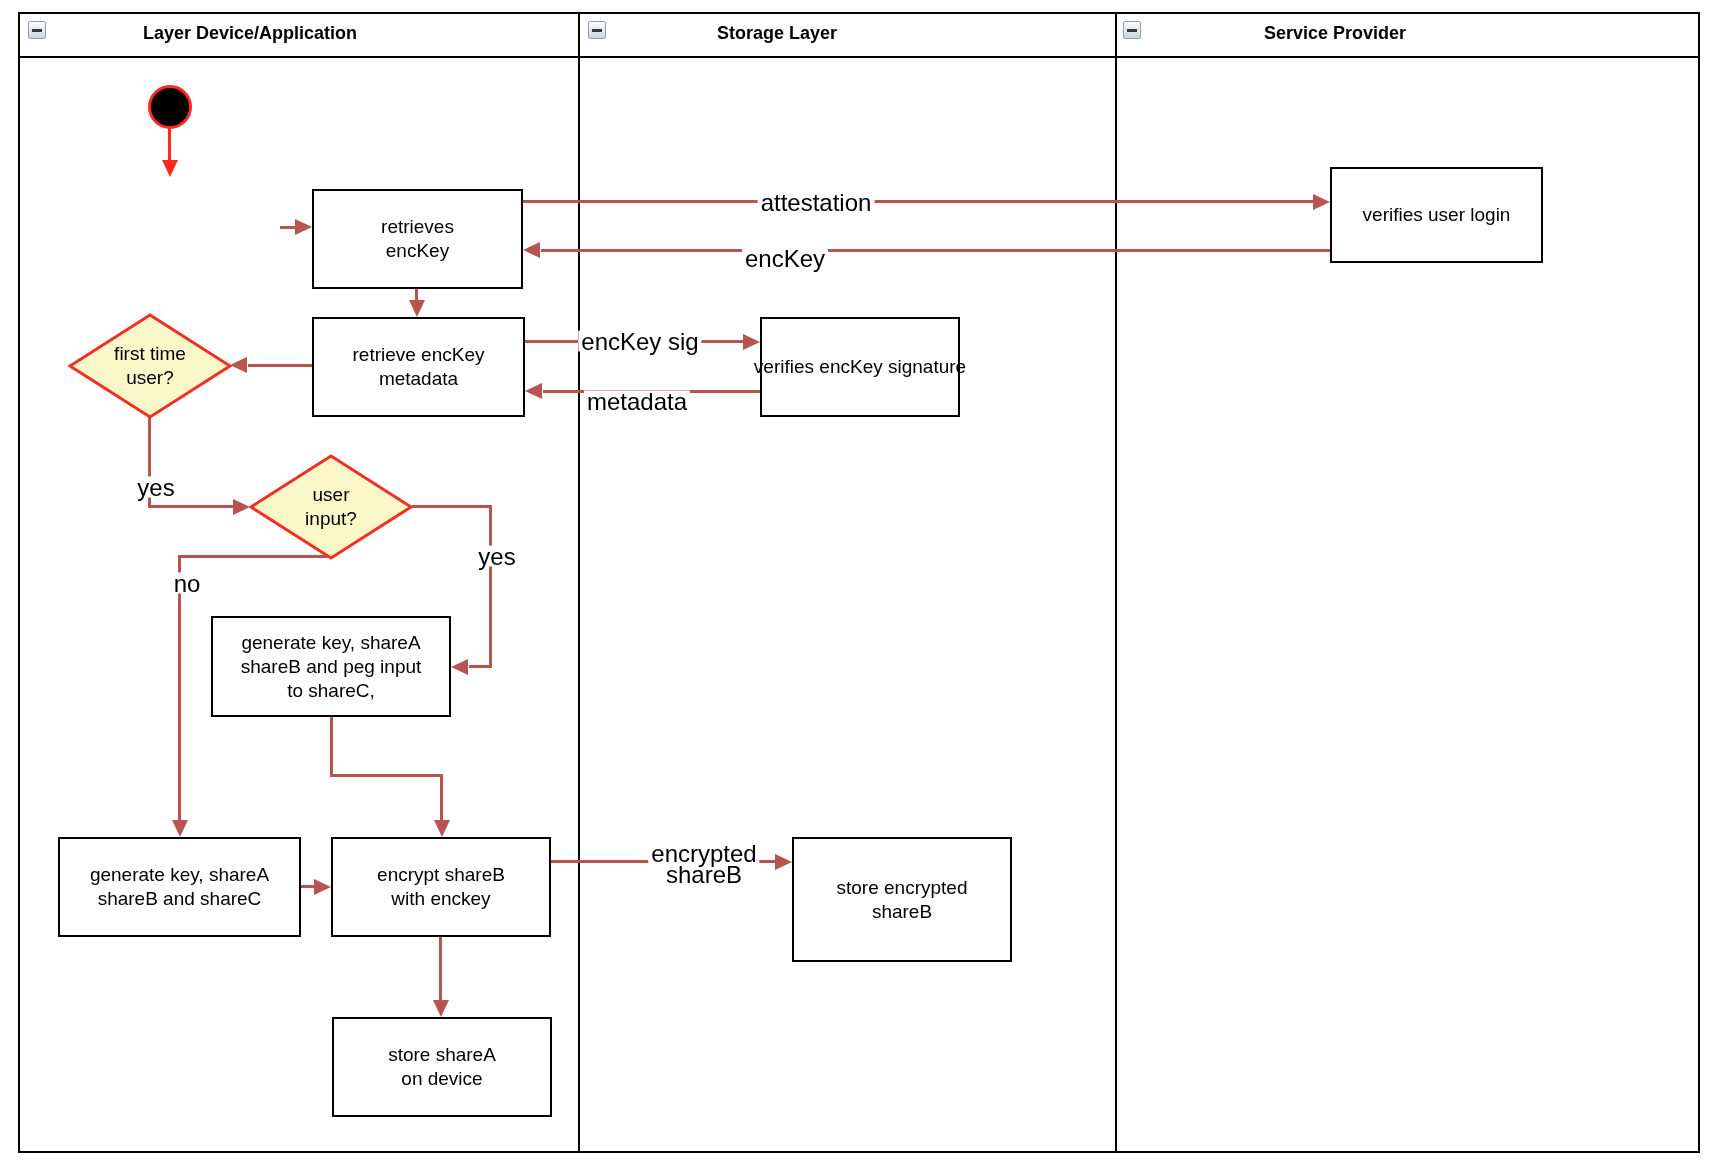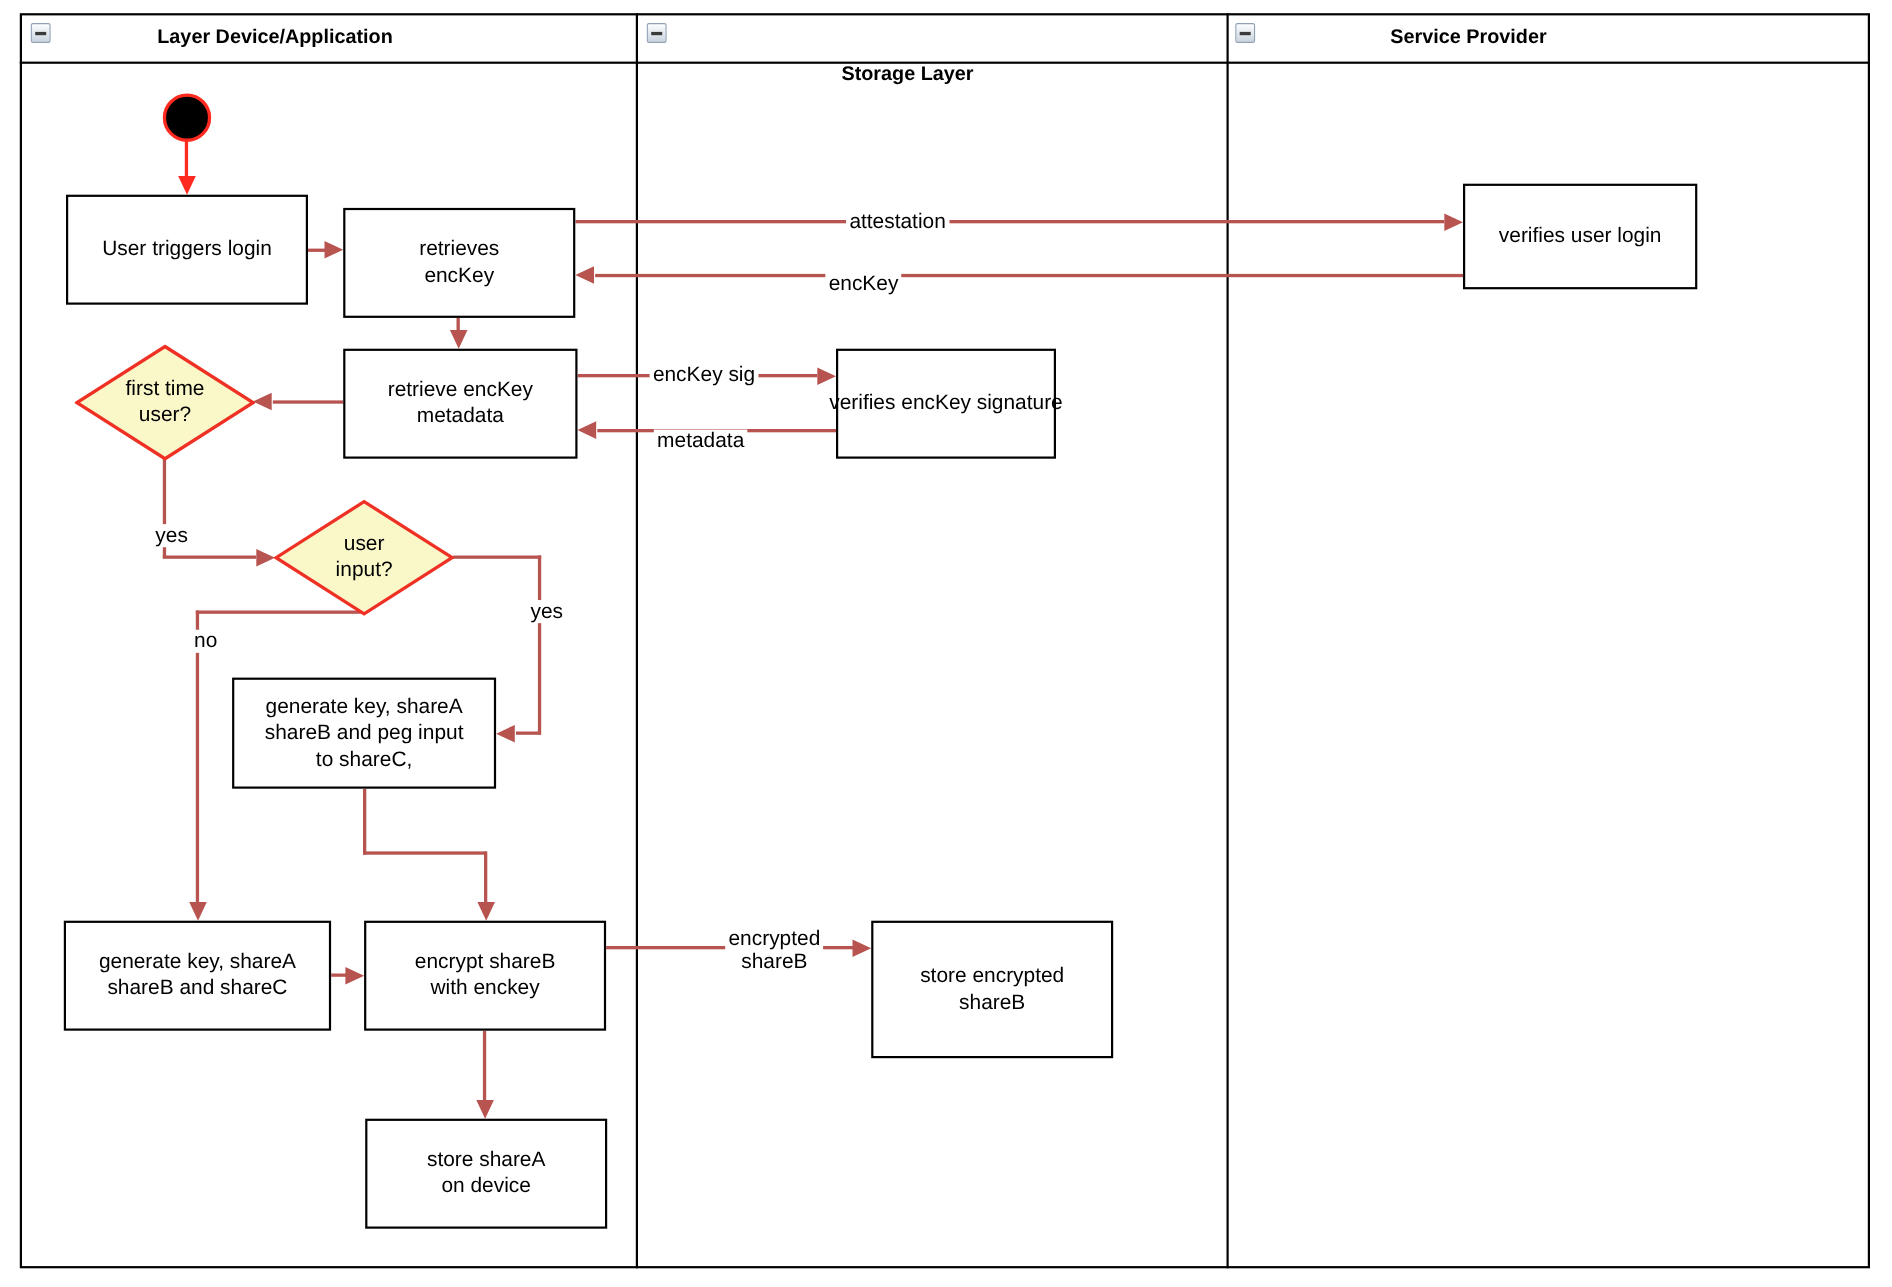--- a/index.html
+++ b/index.html
@@ -40,42 +40,42 @@
   
   .e{position:absolute;background:#b85450;}
   .e.red{background:#ff2a1f;}
   .ah{position:absolute;width:0;height:0;}
   .ah-r{border-top:8px solid transparent;border-bottom:8px solid transparent;border-left:17px solid #b85450;}
   .ah-l{border-top:8px solid transparent;border-bottom:8px solid transparent;border-right:17px solid #b85450;}
   .ah-d{border-left:8px solid transparent;border-right:8px solid transparent;border-top:17px solid #b85450;}
   .ah-d.red{border-top-color:#ff2a1f;}
   .elabel{
     position:absolute;transform:translate(-50%,-50%);background:#fff;
-    font-size:19px;line-height:21px;padding:0 3px;white-space:pre-line;text-align:center;
+    font-size:24px;line-height:21px;padding:0 3px;white-space:pre-line;text-align:center;
   }
 </style>
 </head>
 <body>
 
 <div id="canvas">
 
   <div class="frame"></div>
   <div class="vdiv" style="left:578px;"></div>
   <div class="vdiv" style="left:1115px;"></div>
   <div class="hline"></div>
 
   <div class="collapse-btn" style="left:28px;top:21px;">
       <div class="minus"></div>
     </div>
   <div class="lane-title" style="left:250px;">Layer Device/Application</div>
 
   <div class="collapse-btn" style="left:588px;top:21px;">
       <div class="minus"></div>
     </div>
-  <div class="lane-title" style="left:825px;margin-top:34px;">Storage Layer</div>
+  <div class="lane-title" style="left:777px;">Storage Layer</div>
 
   <div class="collapse-btn" style="left:1123px;top:21px;">
       <div class="minus"></div>
     </div>
   <div class="lane-title" style="left:1335px;">Service Provider</div>
 
   <div class="e red" style="left:168px;top:128px;width:3px;height:33px;"></div>
   <div class="ah ah-d red" style="left:162px;top:160px;"></div>
 
   <div class="e" style="left:280px;top:226px;width:17px;height:3px;"></div>
@@ -131,23 +131,20 @@
   <div class="elabel" style="left:640px;top:341px;">encKey sig</div>
   <div class="elabel" style="left:637px;top:401px;">metadata</div>
   <div class="elabel" style="left:156px;top:487px;">yes</div>
   <div class="elabel" style="left:497px;top:556px;">yes</div>
   <div class="elabel" style="left:187px;top:583px;">no</div>
   <div class="elabel" style="left:704px;top:864px;">encrypted
 shareB</div>
 
   <div class="start" style="left:148px;top:85px;"></div>
 
-  <div class="node" style="left:60px;top:177px;width:220px;height:100px;">
-    <span class="node-label">User triggers login</span>
-  </div>
 
   <div class="node" style="left:312px;top:177px;width:211px;height:100px;margin-top:12px;">
     <span class="node-label">retrieves
 encKey</span>
   </div>
 
   <div class="node" style="left:1330px;top:167px;width:213px;height:96px;">
     <span class="node-label">verifies user login</span>
   </div>
 

